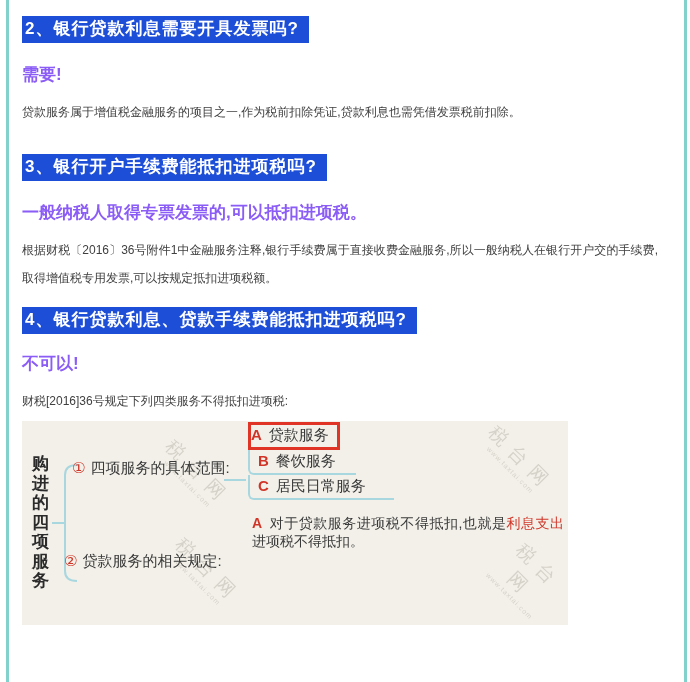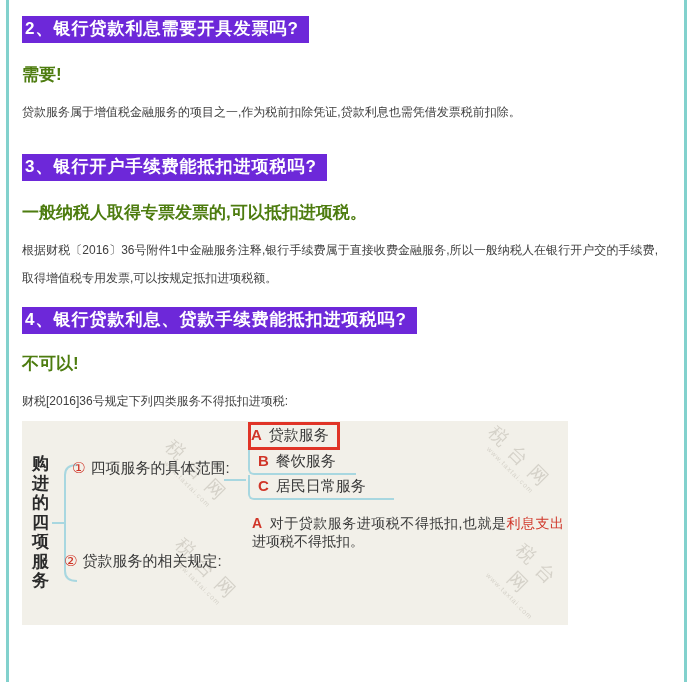--- a/index.html
+++ b/index.html
@@ -7,27 +7,27 @@
     width:690px;height:682px;overflow:hidden;background:#ffffff;position:relative;
     font-family:"Liberation Sans","DejaVu Sans",sans-serif;
   }
   .page{position:relative;width:690px;height:682px;background:#fff;}
   .edge{position:absolute;top:0;bottom:0;width:3px;background:#82d1cd;}
   .edge-left{left:6px;}
   .edge-right{right:3px;}
   .content{position:relative;padding:16px 32px 0 22px;width:636px;}
 
   .band{
-    display:inline-block;background:#6d28d9;color:#ffffff;
+    display:inline-block;background:#1d4ed8;color:#ffffff;
     font-size:17px;font-weight:bold;line-height:20px;
     padding:3px 10px 4px 3px;letter-spacing:1px;margin:0;
   }
   .sec{margin-top:28px;}
   .sec-last{margin-top:15px;}
-  .lead{margin:22px 0 0 0;font-size:17px;font-weight:bold;color:#4d7c0f;line-height:20px;}
+  .lead{margin:22px 0 0 0;font-size:17px;font-weight:bold;color:#8b5cf6;line-height:20px;}
   .lead-tight{margin-top:20px;}
   .para{margin:13px 0 0 0;font-size:12px;color:#404040;line-height:28px;text-align:justify;}
 
   
   .diagram{
     position:relative;width:546px;height:204px;background:#f2f0e9;
     margin-top:6px;overflow:hidden;
   }
   .wm{position:absolute;transform:rotate(45deg);color:#9a9488;opacity:.32;text-align:center;pointer-events:none;}
   .wm .brand{display:block;font-size:19px;letter-spacing:9px;}

